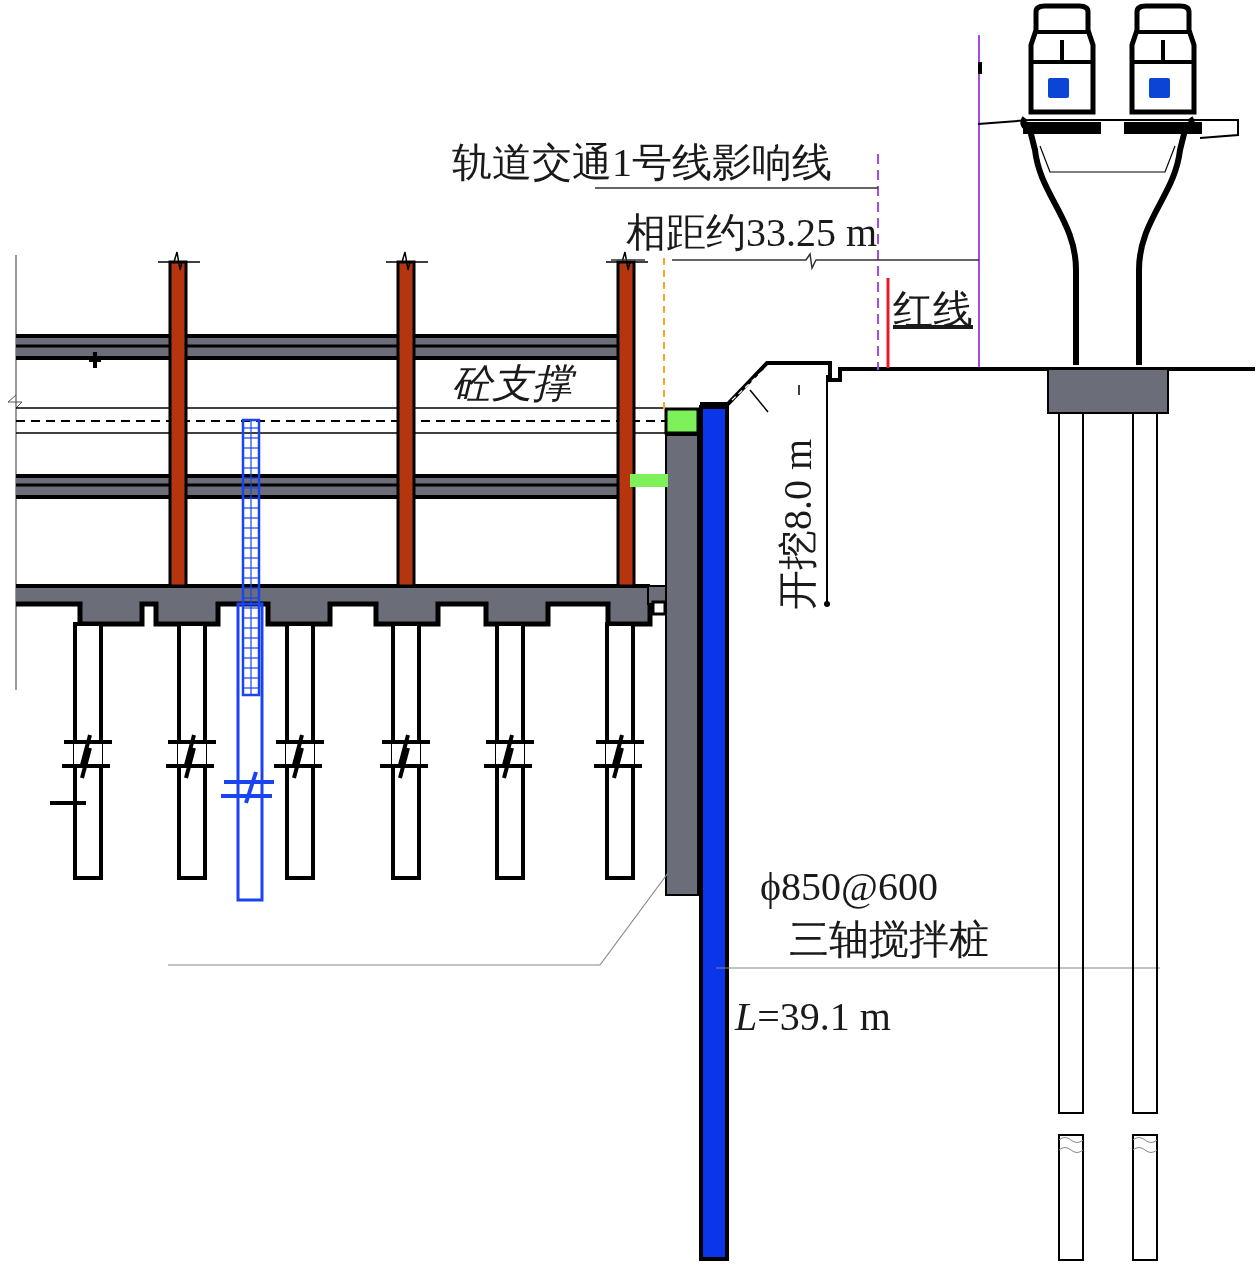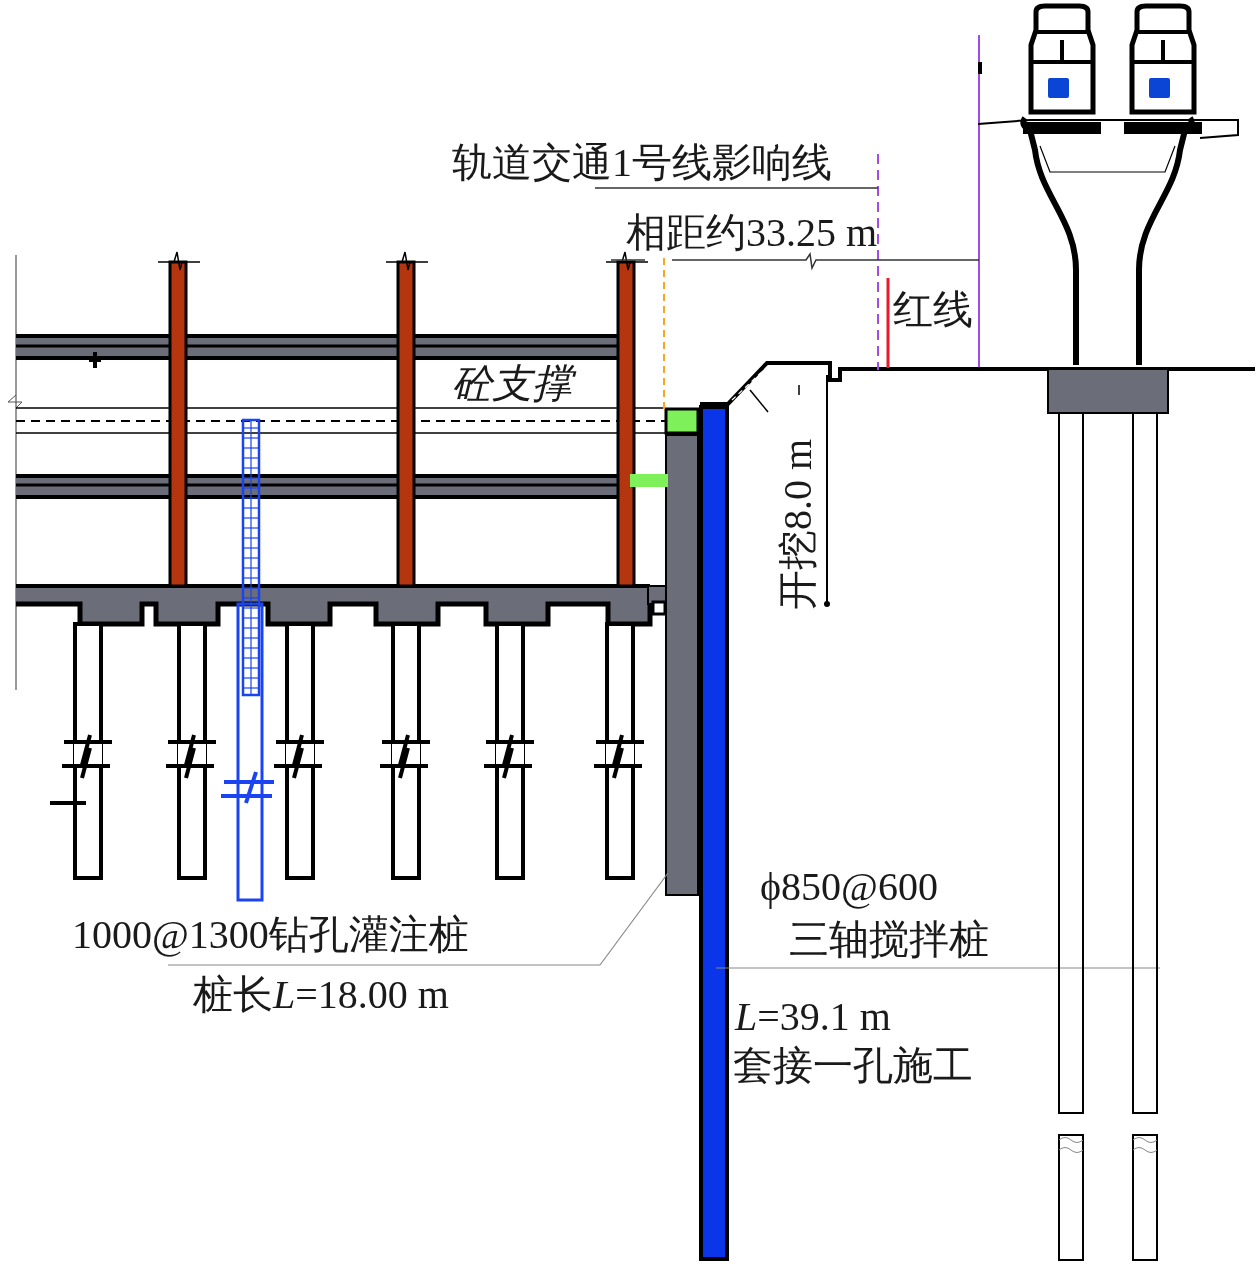--- a/index.html
+++ b/index.html
@@ -207,22 +207,19 @@
           <line x1="1163" y1="40" x2="1163" y2="62" stroke="#000" stroke-width="4"></line>
           <rect x="1149" y="78" width="21" height="20" rx="2" fill="#0b45d6"></rect>
           <rect x="1124" y="122" width="78" height="12" fill="#000"></rect>
         </g>
         <rect x="978" y="62" width="4" height="12" fill="#000"></rect>
       </g>
 </svg>
 
 <div class="lbl big" style="left:452px;top:143px;">轨道交通1号线影响线</div>
 <div class="lbl big" style="left:592px;top:213px;margin-left:34px;">相距约33.25 m</div>
-<div class="lbl big" style="left:893px;top:290px;">红线</div>
+<div class="lbl big" style="left:893px;top:290px;text-decoration:underline;">红线</div>
 <div class="lbl big" style="left:452px;top:364px;font-style:italic;">砼支撑</div>
 <div class="lbl big vert" style="left:778px;top:610px;">开挖8.0 m</div>
-<div class="lbl big" style="left:72px;top:915px;">1000@1300钻孔灌注桩</div>
-<div class="lbl big" style="left:193px;top:975px;"><span>桩长</span><span class="it">L</span><span>=18.00 m</span></div>
 <div class="lbl big" style="left:752px;top:867px;margin-left:8px;">ϕ850@600</div>
 <div class="lbl big" style="left:748px;top:920px;margin-left:41px;">三轴搅拌桩</div>
 <div class="lbl big" style="left:735px;top:997px;"><span class="it">L</span><span>=39.1 m</span></div>
-<div class="lbl big" style="left:733px;top:1046px;">套接一孔施工</div>
 </div>
 
 </body></html>

